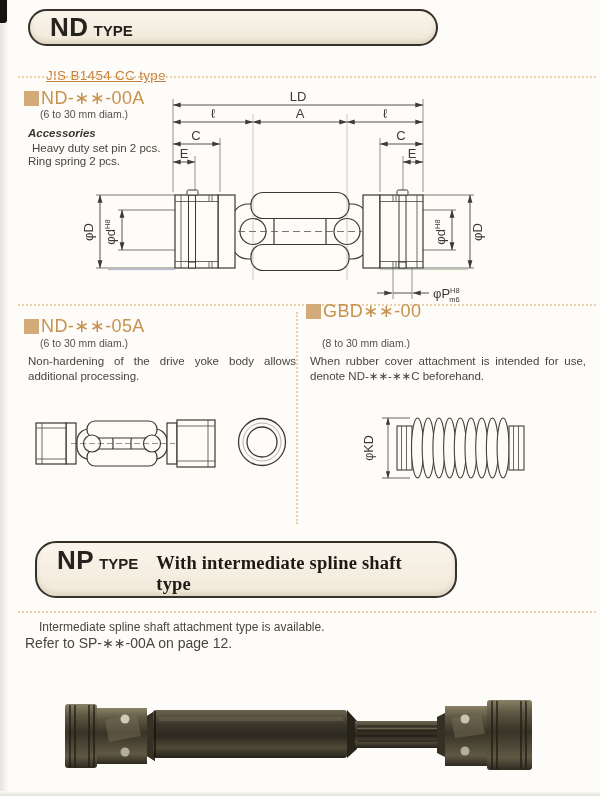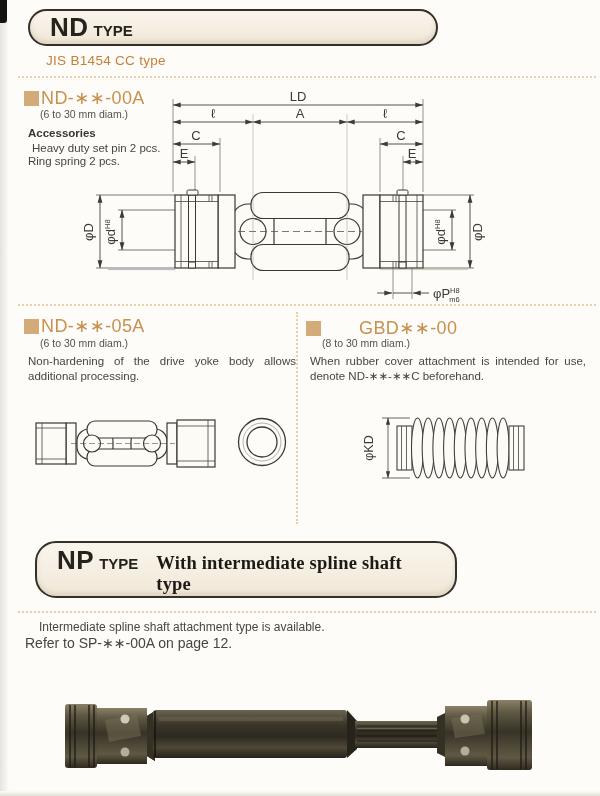--- a/index.html
+++ b/index.html
@@ -16,31 +16,31 @@
         background:linear-gradient(#faf5ec,#f0e8d8);
         box-shadow:inset 0 -3px 5px rgba(140,115,80,.18);
         display:flex;align-items:center;padding:0 14px 0 20px;box-sizing:border-box;}
   .pill-inner{display:flex;align-items:baseline;}
   .pill .code{font-weight:bold;font-size:26px;color:#26221e;letter-spacing:.5px;}
   .pill .typeword{font-weight:bold;font-size:15px;color:#26221e;margin-left:5px;}
   .pill .subtitle{font-family:"Liberation Serif",serif;font-weight:bold;color:#1d1a16;}
   .pill1 .subtitle{font-size:20px;margin-left:26px;letter-spacing:.5px;}
   .pill2 .subtitle{font-size:18.5px;margin-left:18px;letter-spacing:.2px;}
 
-  .jis{position:absolute;left:46px;top:53px;font-size:13.5px;color:#c5803c;letter-spacing:.3px;}
+  .jis{position:absolute;left:46px;top:68px;font-size:13.5px;color:#c5803c;letter-spacing:.3px;text-decoration:underline;}
 
   .dotted-h{position:absolute;height:0;border-top:2px dotted #eacfa8;}
   .dotted-v{position:absolute;width:0;border-left:2px dotted #eacfa8;}
 
   .section-title{position:absolute;display:flex;align-items:center;
                  font-size:18px;color:#c79150;letter-spacing:.4px;justify-content:space-between;}
   .bullet{width:15px;height:15px;background:#d3ab79;margin-right:2px;flex:0 0 auto;}
   .diam{position:absolute;font-size:10.5px;color:#56524b;}
   .body-text{position:absolute;font-size:11.5px;color:#49453e;line-height:1.28;}
-  .bold{font-weight:bold;color:#3a362f;}
+  .bold{font-weight:bold;color:#3a362f;font-style:italic;}
   .just{text-align:justify;}
   svg{position:absolute;}
   svg text{font-family:"Liberation Sans",sans-serif;fill:#3d3a34;}
 </style>
 </head>
 <body>
 
 <div class="page">
   <div class="edge-left"></div>
   <div class="corner-mark"></div>
@@ -209,21 +209,21 @@
         <line x1="152" y1="53" x2="190" y2="53"></line>
       <line x1="46" y1="35.5" x2="150" y2="35.5" stroke-dasharray="6 3" opacity="0.7"></line>
     </g>
     <g fill="none" stroke="#3c3831">
       <circle cx="237" cy="34" r="23.5" stroke-width="1.3"></circle>
       <circle cx="237" cy="34" r="19" stroke-width="0.7" opacity="0.55"></circle>
       <circle cx="237" cy="34" r="15" stroke-width="1.3"></circle>
     </g>
   </svg>
 
-  <div class="section-title" style="left:306px;top:317px;gap:36px;">
+  <div class="section-title" style="left:306px;top:300px;">
     <span class="bullet"></span>
     <span>GBD∗∗-00</span>
   </div>
   <div class="diam" style="left:322px;top:337px;">(8 to 30 mm diam.)</div>
   <div class="body-text just" style="left:310px;top:354px;width:276px;">When rubber cover attachment is intended for use, denote ND-∗∗-∗∗C beforehand.</div>
 
   <svg style="left:340px;top:400px;" width="210" height="105" viewBox="0 0 210 105">
     <defs>
       <marker id="ah2" viewBox="0 0 10 6" refX="9.5" refY="3" markerWidth="9" markerHeight="6" orient="auto-start-reverse">
           <path d="M0,0 L10,3 L0,6 z" fill="#3e3a35"></path>

